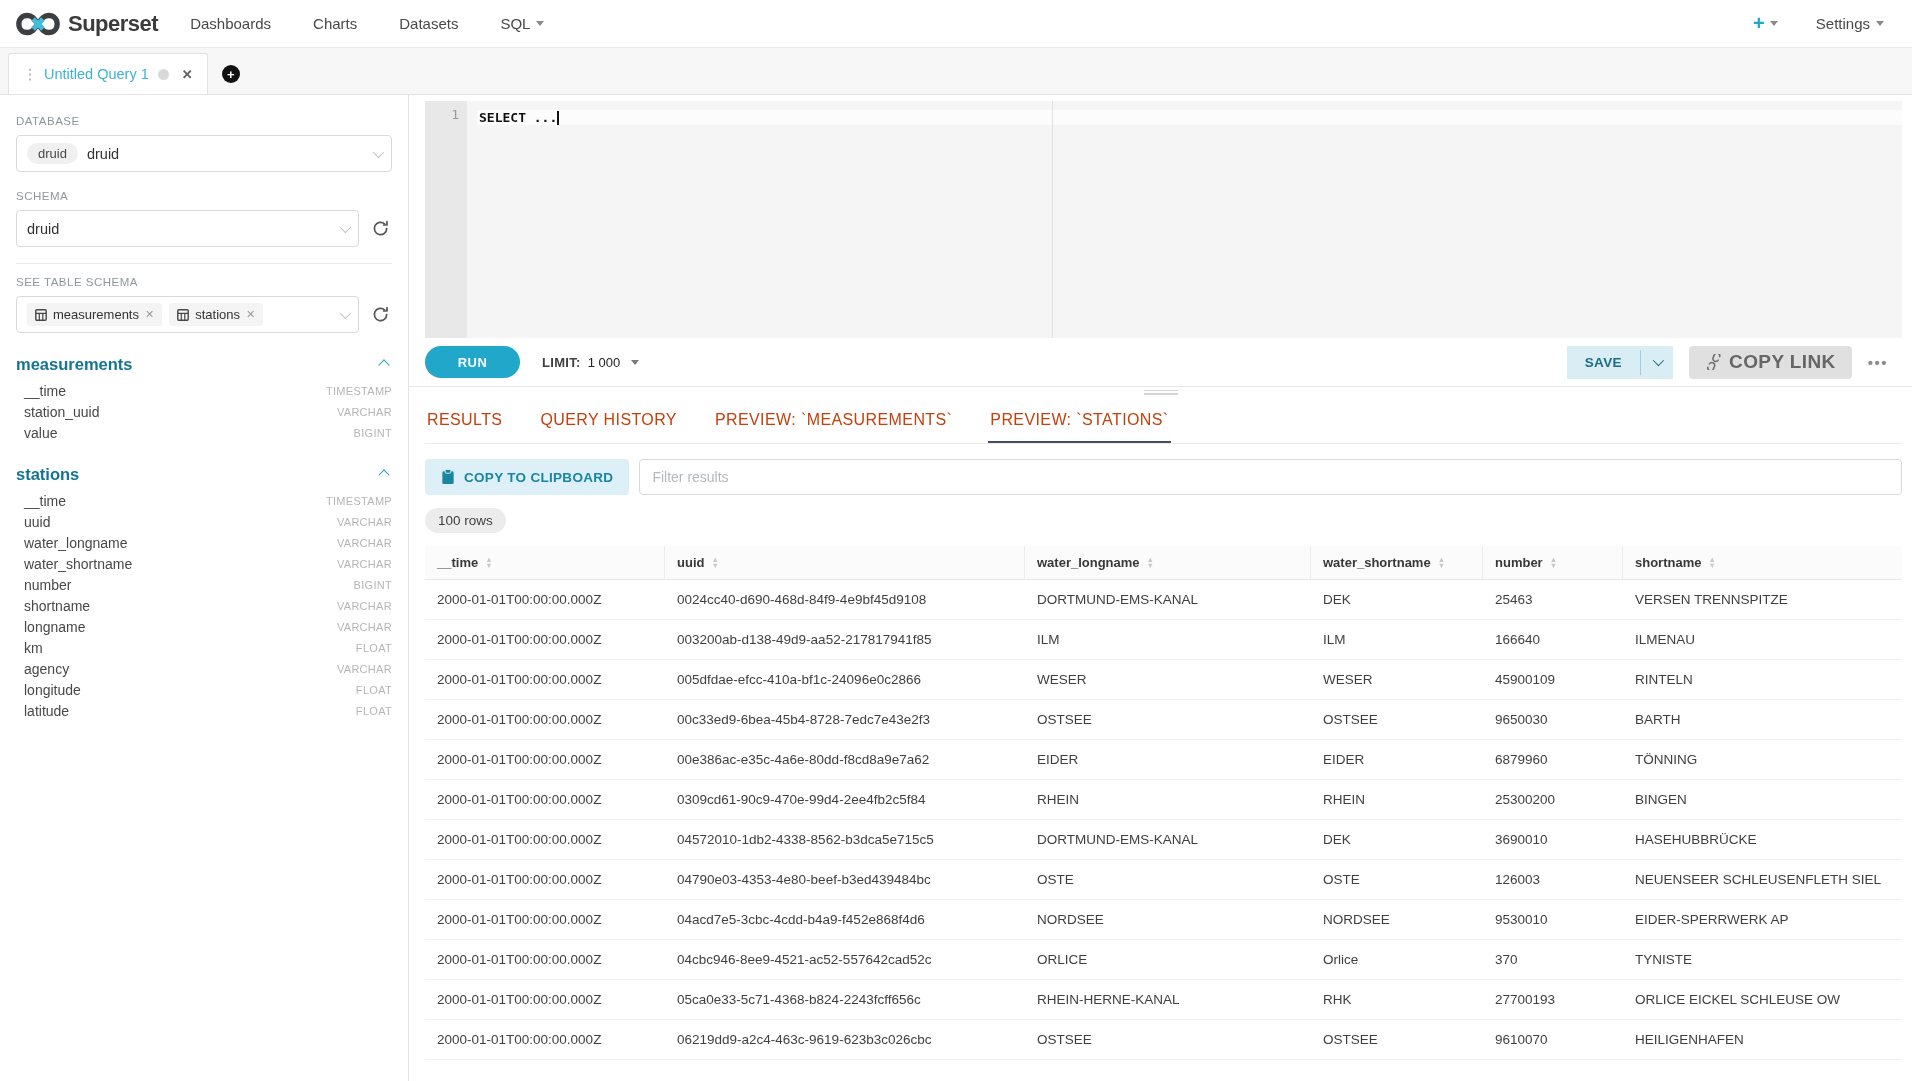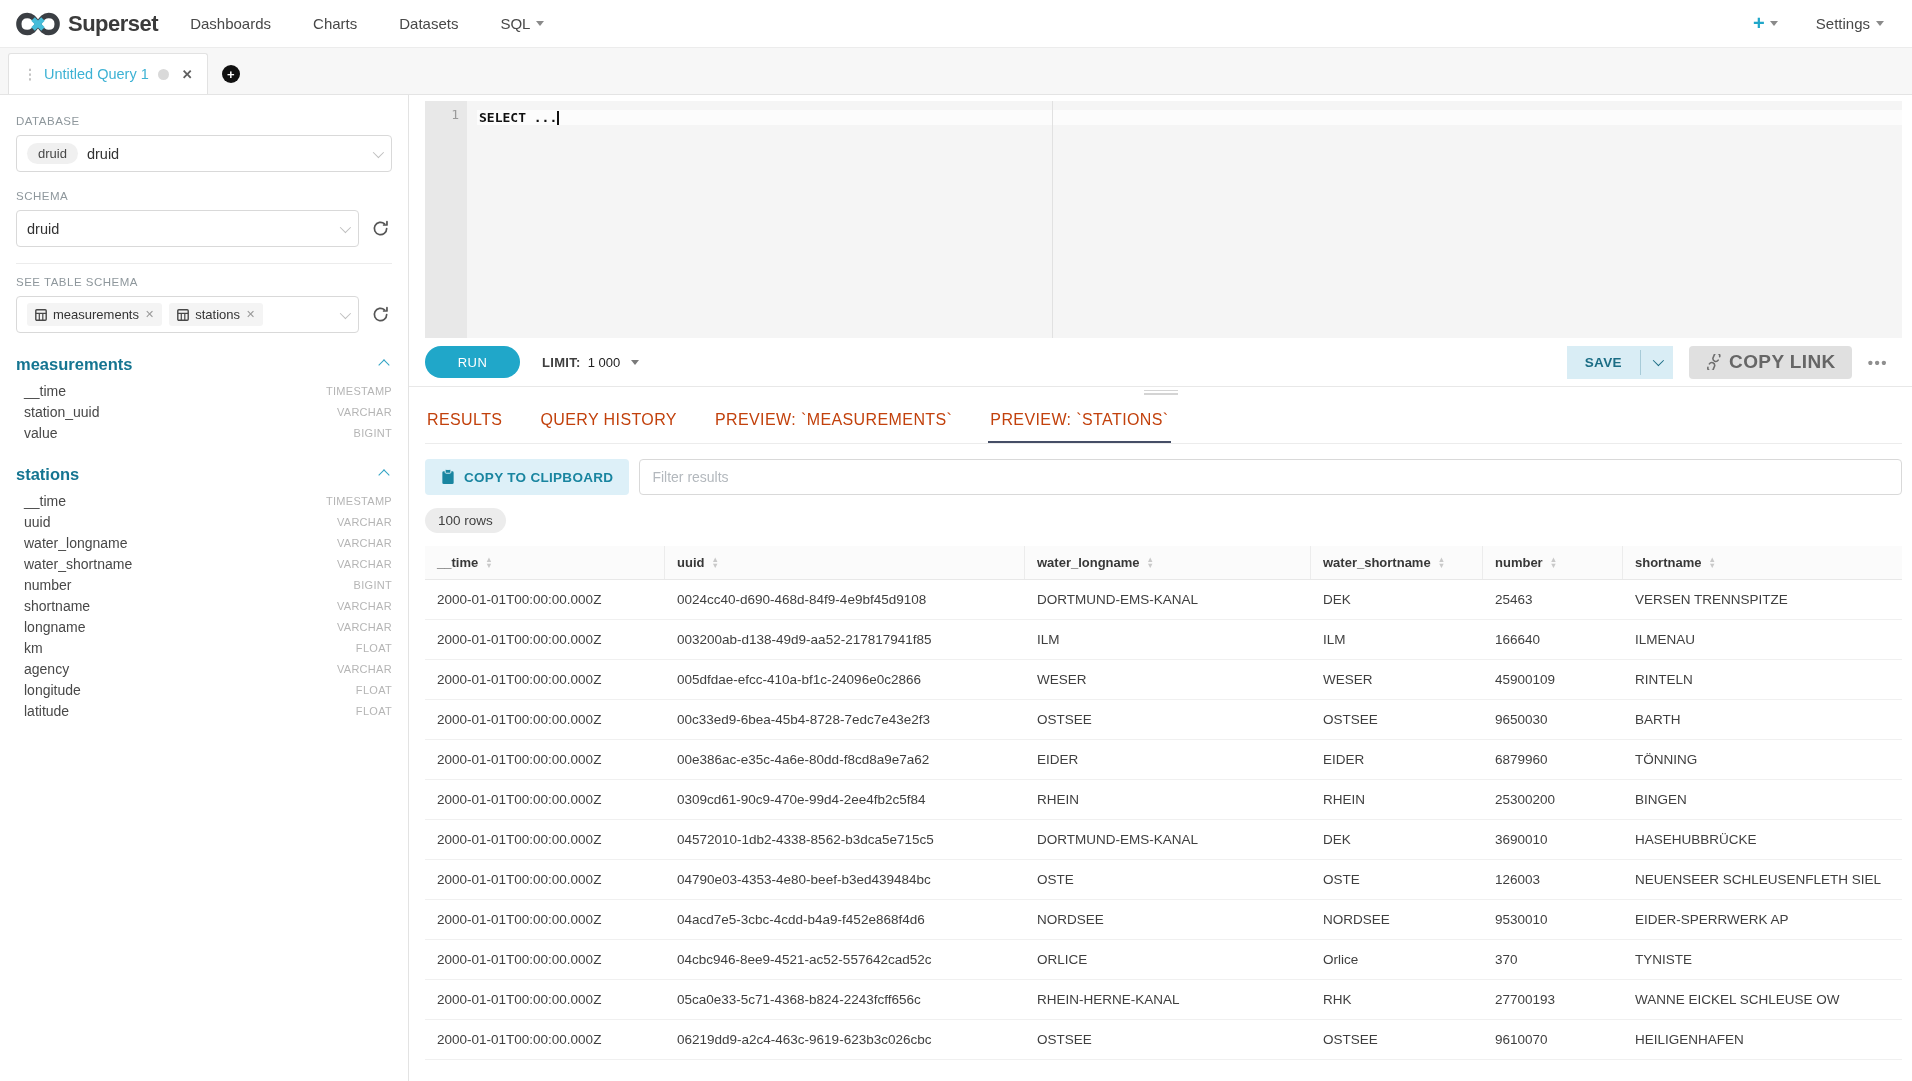--- a/index.html
+++ b/index.html
@@ -67,21 +67,21 @@
     padding:6px 8px 0 0; }
   .code-area { flex:1; padding:6px 0 0 10px; position:relative; }
   .code-line { font-size:13px; font-weight:bold; color:#111; background:#fcfcfc; margin:-0px 0 0 -0px;
     padding-left:2px; display:inline-block; min-width:100%; }
   .cursor { display:inline-block; width:1.5px; height:14px; background:#111; vertical-align:text-bottom; }
   .print-margin { position:absolute; left:585px; top:0; bottom:0; width:1px; background:#e1e1e1; }
 
   
   .toolbar { height:49px; display:flex; align-items:center; padding:0 24px 0 16px; border-bottom:1px solid #e8e8e8; }
   .run-btn { width:95px; height:32px; background:#20A7C9; color:#fff; border:none; border-radius:16px;
-    font-size:13px; font-weight:normal; letter-spacing:0.5px; cursor:pointer; }
+    font-size:13px; font-weight:bold; letter-spacing:0.5px; cursor:pointer; }
   .limit { margin-left:22px; display:flex; align-items:center; gap:7px; font-size:13px; }
   .limit-label { font-weight:bold; color:#3f3f3f; letter-spacing:0.3px; }
   .limit-value { color:#222; }
   .limit .caret-down { border-top-color:#7a7a7a; margin-left:4px; }
   .toolbar-right { margin-left:auto; display:flex; align-items:center; gap:16px; }
   .save-btn { display:flex; align-items:stretch; background:#d9edf5; border-radius:0; overflow:hidden; height:33px; cursor:pointer;}
   .save-main { padding:0 18px; display:flex; align-items:center; color:#1b6d85; font-weight:bold;
     font-size:13.5px; letter-spacing:0.4px; }
   .save-sep { width:1px; background:#a7cbd8; margin:4px 0; }
   .save-caret { padding:0 12px; display:flex; align-items:center; }
@@ -495,21 +495,21 @@
               <div class="dt-cell c3">Orlice</div>
               <div class="dt-cell c4">370</div>
               <div class="dt-cell c5">TYNISTE</div>
             </div>
             <div class="dt-row">
               <div class="dt-cell c0">2000-01-01T00:00:00.000Z</div>
               <div class="dt-cell c1">05ca0e33-5c71-4368-b824-2243fcff656c</div>
               <div class="dt-cell c2">RHEIN-HERNE-KANAL</div>
               <div class="dt-cell c3">RHK</div>
               <div class="dt-cell c4">27700193</div>
-              <div class="dt-cell c5">WANNE EICKEL SCHLEUSE OW</div>
+              <div class="dt-cell c5">ORLICE EICKEL SCHLEUSE OW</div>
             </div>
             <div class="dt-row">
               <div class="dt-cell c0">2000-01-01T00:00:00.000Z</div>
               <div class="dt-cell c1">06219dd9-a2c4-463c-9619-623b3c026cbc</div>
               <div class="dt-cell c2">OSTSEE</div>
               <div class="dt-cell c3">OSTSEE</div>
               <div class="dt-cell c4">9610070</div>
               <div class="dt-cell c5">HEILIGENHAFEN</div>
             </div>
           </div>

